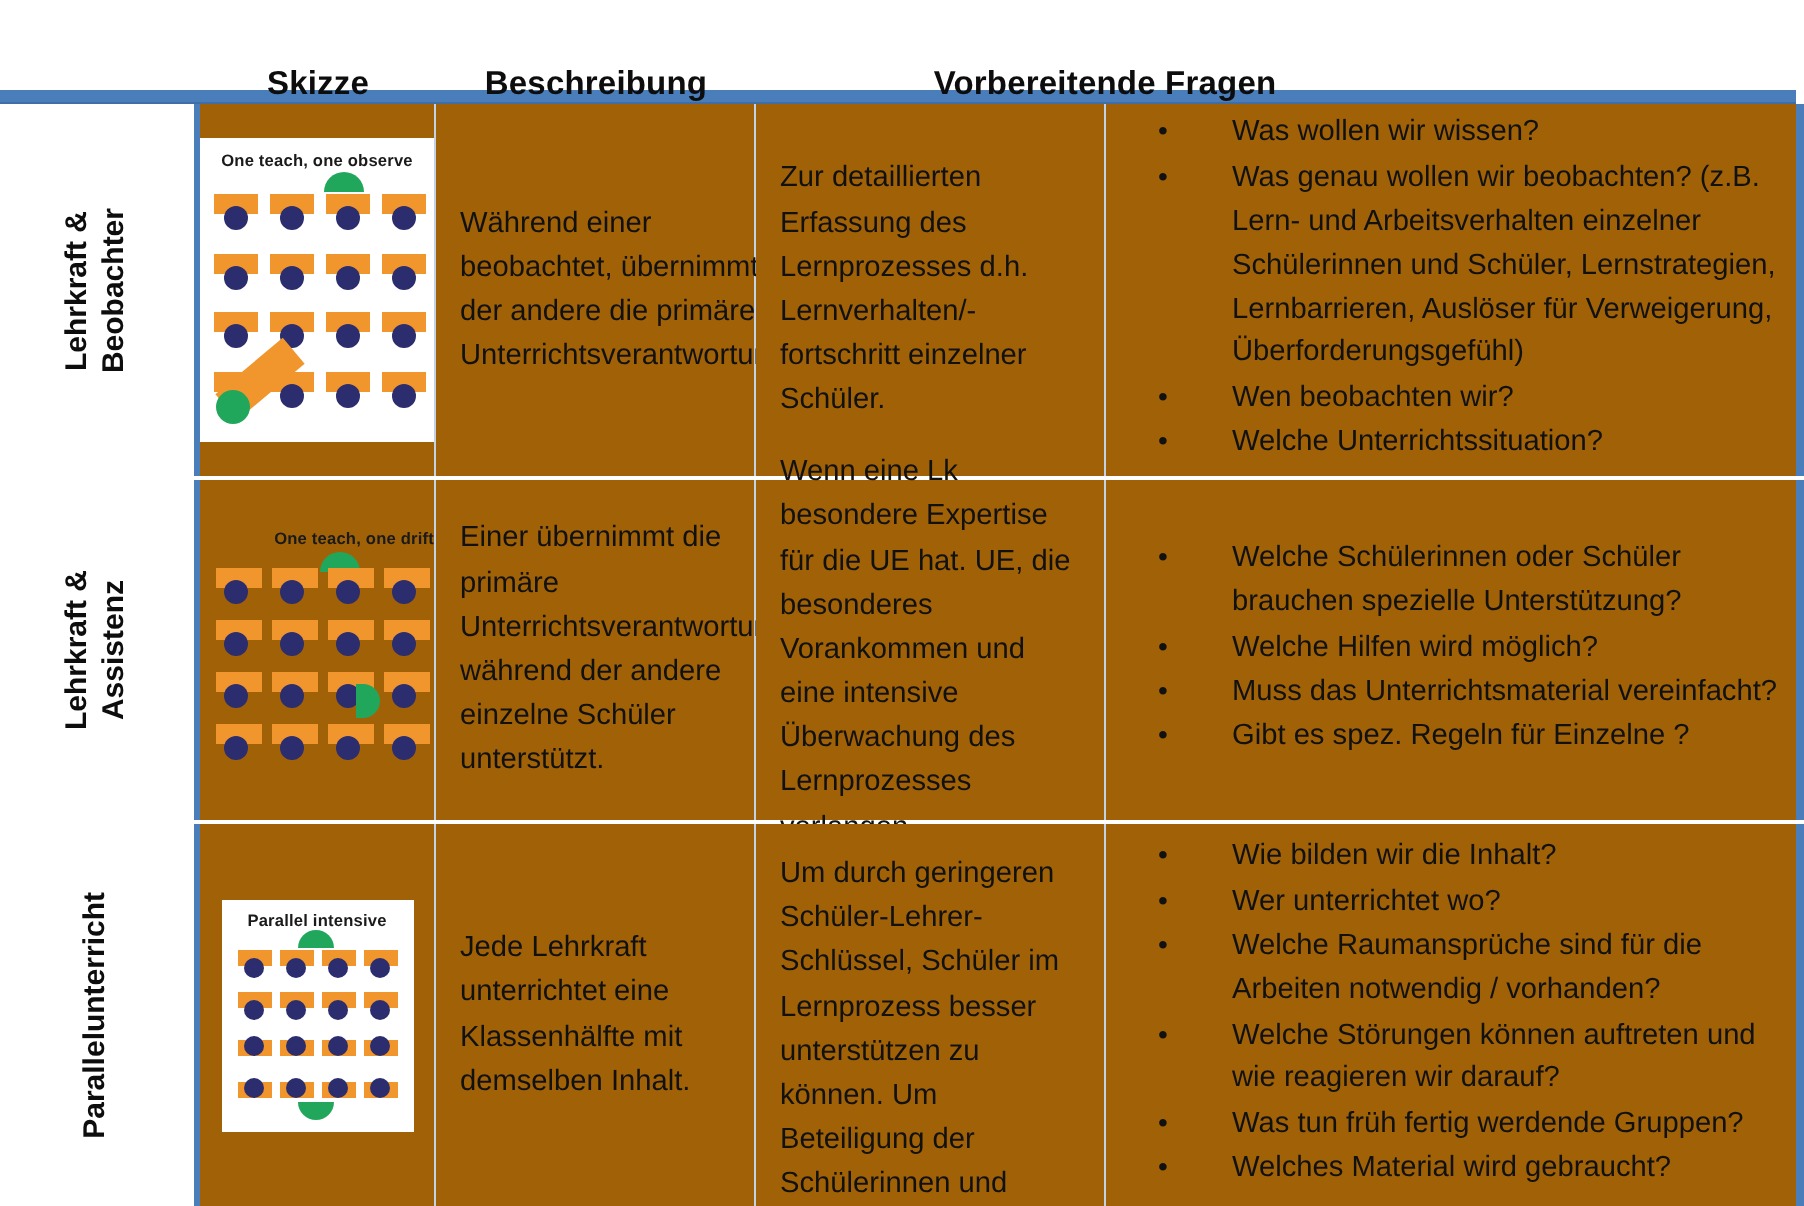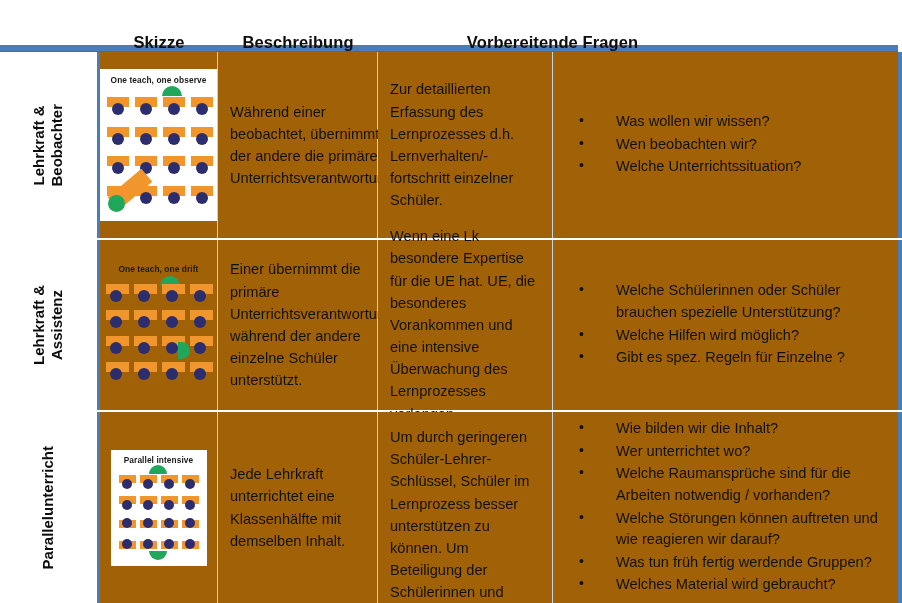--- a/index.html
+++ b/index.html
@@ -118,21 +118,21 @@
 
   
   .card{
     background:#ffffff;
     box-sizing:border-box;
     display:flex;
     flex-direction:column;
     align-items:center;
     position:relative;
   }
-  .card.plain{background:transparent;}
+  .card.plain{background:transparent;align-items:flex-end;}
   .card-title{
     font-size:8.3px;
     font-weight:bold;
     color:#1a1a1a;
     margin:0;
     text-align:center;
     letter-spacing:.1px;
   }
   .seatgrid{
     display:grid;
@@ -260,20 +260,21 @@
           </div>
           <div class="tdesk" style="left:8px;top:112px;width:44px;height:17px;"></div>
           <div class="tdesk-green" style="left:8px;top:126px;width:17px;height:17px;"></div>
         </div>
       </div>
       <div class="cell textcell col-besch">Während einer beobachtet, übernimmt der andere die primäre Unterrichtsverantwortung.</div>
       <div class="cell textcell col-eins">Zur detaillierten Erfassung des Lernprozesses d.h. Lernverhalten/-fortschritt einzelner Schüler.</div>
       <div class="cell fragencell col-frag last">
         <ul class="q">
           <li>Was wollen wir wissen?</li>
+          <li>Was genau wollen wir beobachten? (z.B. Lern- und Arbeitsverhalten einzelner Schülerinnen und Schüler, Lernstrategien, Lernbarrieren, Auslöser für Verweigerung, Überforderungsgefühl)</li>
           <li>Wen beobachten wir?</li>
           <li>Welche Unterrichtssituation?</li>
         </ul>
       </div>
     </div>
 
     <div class="row" style="height:170px;">
       <div class="labelcell col-label">
         <div class="vlabel">Lehrkraft &amp;
 Assistenz</div>
@@ -350,20 +351,21 @@
           </div>
           <div class="tdesk-green" style="left:78px;top:80px;width:12px;height:17px;border-radius:0 20px 20px 0;"></div>
         </div>
       </div>
       <div class="cell textcell col-besch">Einer übernimmt die primäre Unterrichtsverantwortung, während der andere einzelne Schüler unterstützt.</div>
       <div class="cell textcell col-eins">Wenn eine Lk besondere Expertise für die UE hat. UE, die besonderes Vorankommen und eine intensive Überwachung des Lernprozesses verlangen.</div>
       <div class="cell fragencell col-frag last">
         <ul class="q">
           <li>Welche Schülerinnen oder Schüler brauchen spezielle Unterstützung?</li>
           <li>Welche Hilfen wird möglich?</li>
+          <li>Muss das Unterrichtsmaterial vereinfacht?</li>
           <li>Gibt es spez. Regeln für Einzelne ?</li>
         </ul>
       </div>
     </div>
 
     <div class="row" style="height:191px;border-bottom:none;">
       <div class="labelcell col-label">
         <div class="vlabel">Parallelunterricht</div>
       </div>
       <div class="cell skizzecell col-skizze">

